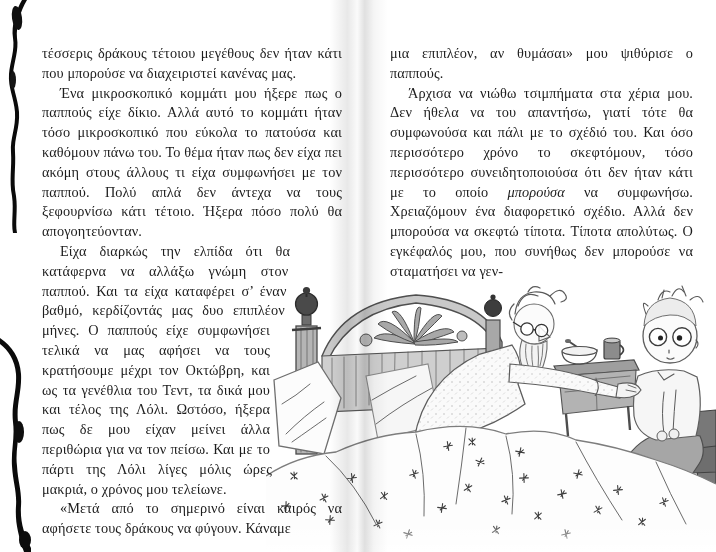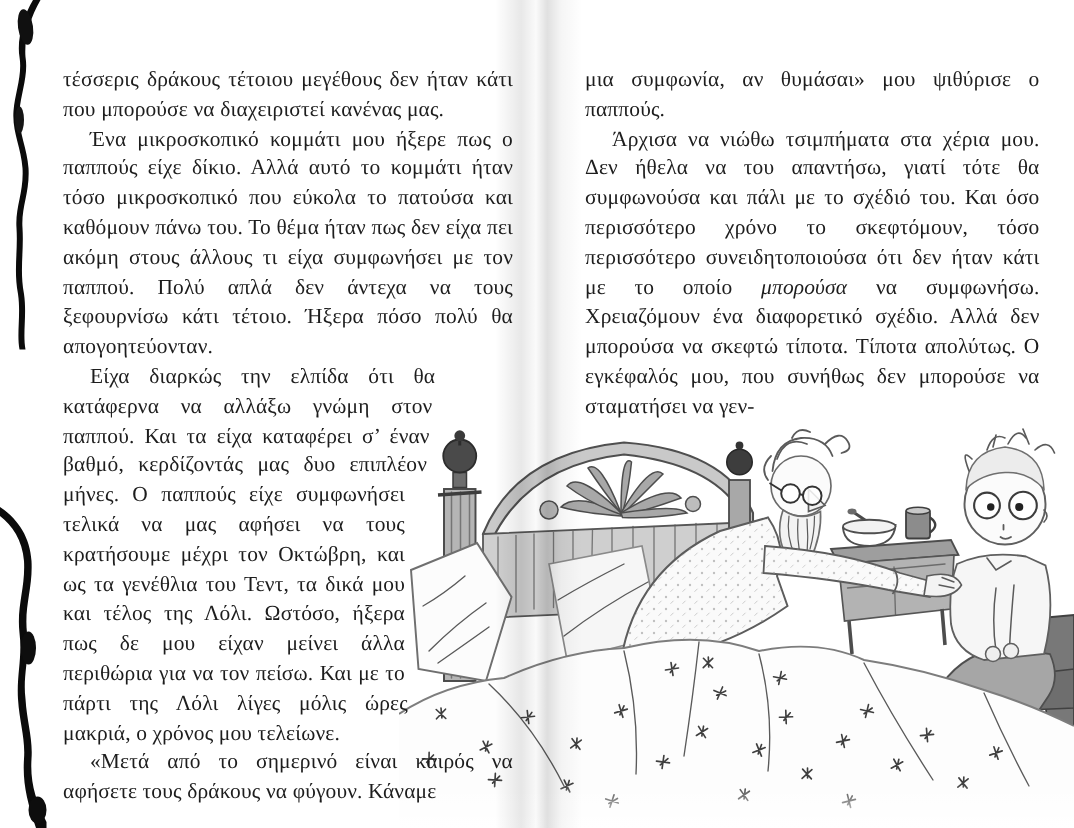--- a/index.html
+++ b/index.html
@@ -31,21 +31,21 @@
 
 <div id="left-text" class="page-text">
   <p>τέσσερις δράκους τέτοιου μεγέθους δεν ήταν κάτι που μπορούσε να διαχειριστεί κανένας μας.</p>
   <p class="indent">Ένα μικροσκοπικό κομμάτι μου ήξερε πως ο παππούς είχε δίκιο. Αλλά αυτό το κομμάτι ήταν τόσο μικροσκοπικό που εύκολα το πατούσα και καθόμουν πάνω του. Το θέμα ήταν πως δεν είχα πει ακόμη στους άλλους τι είχα συμφωνήσει με τον παππού. Πολύ απλά δεν άντεχα να τους ξεφουρνίσω κάτι τέτοιο. Ήξερα πόσο πολύ θα απογοητεύονταν.</p>
   <div class="illu-spacer"></div>
   <p class="indent">Είχα διαρκώς την ελπίδα ότι θα κατάφερνα να αλλάξω γνώμη στον παππού. Και τα είχα καταφέρει σ’ έναν βαθμό, κερδίζοντάς μας δυο επιπλέον μήνες. Ο παππούς είχε συμφωνήσει τελικά να μας αφήσει να τους κρατήσουμε μέχρι τον Οκτώβρη, και ως τα γενέθλια του Τεντ, τα δικά μου και τέλος της Λόλι. Ωστόσο, ήξερα πως δε μου είχαν μείνει άλλα περιθώρια για να τον πείσω. Και με το πάρτι της Λόλι λίγες μόλις ώρες μακριά, ο χρόνος μου τελείωνε.</p>
   <p class="indent">«Μετά από το σημερινό είναι καιρός να αφήσετε τους δράκους να φύγουν. Κάναμε</p>
 </div>
 
 <div id="right-text" class="page-text">
-  <p>μια συμφωνία, αν θυμάσαι» μου ψιθύρισε ο παππούς.</p>
+  <p>μια επιπλέον, αν θυμάσαι» μου ψιθύρισε ο παππούς.</p>
   <p class="indent"><span>Άρχισα να νιώθω τσιμπήματα στα χέρια μου. Δεν ήθελα να του απαντήσω, γιατί τότε θα συμφωνούσα και πάλι με το σχέδιό του. Και όσο περισσότερο χρόνο το σκεφτόμουν, τόσο περισσότερο συνειδητοποιούσα ότι δεν ήταν κάτι με το οποίο </span><span class="it">μπορούσα</span><span> να συμφωνήσω. Χρειαζόμουν ένα διαφορετικό σχέδιο. Αλλά δεν μπορούσα να σκεφτώ τίποτα. Τίποτα απολύτως. Ο εγκέφαλός μου, που συνήθως δεν μπορούσε να σταματήσει να γεν-</span></p>
 </div>
 
 <svg id="illustration" width="450" height="268" viewBox="0 0 450 268">
   <defs>
     <pattern id="pj" width="8" height="8" patternUnits="userSpaceOnUse">
       <circle cx="2" cy="2" r="0.8" fill="#8f8f8f"></circle>
       <path d="M5,6.5 l2,-2" stroke="#9a9a9a" stroke-width="0.6"></path>
     </pattern>
     <linearGradient id="fadeW" x1="0" y1="0" x2="0" y2="1">

